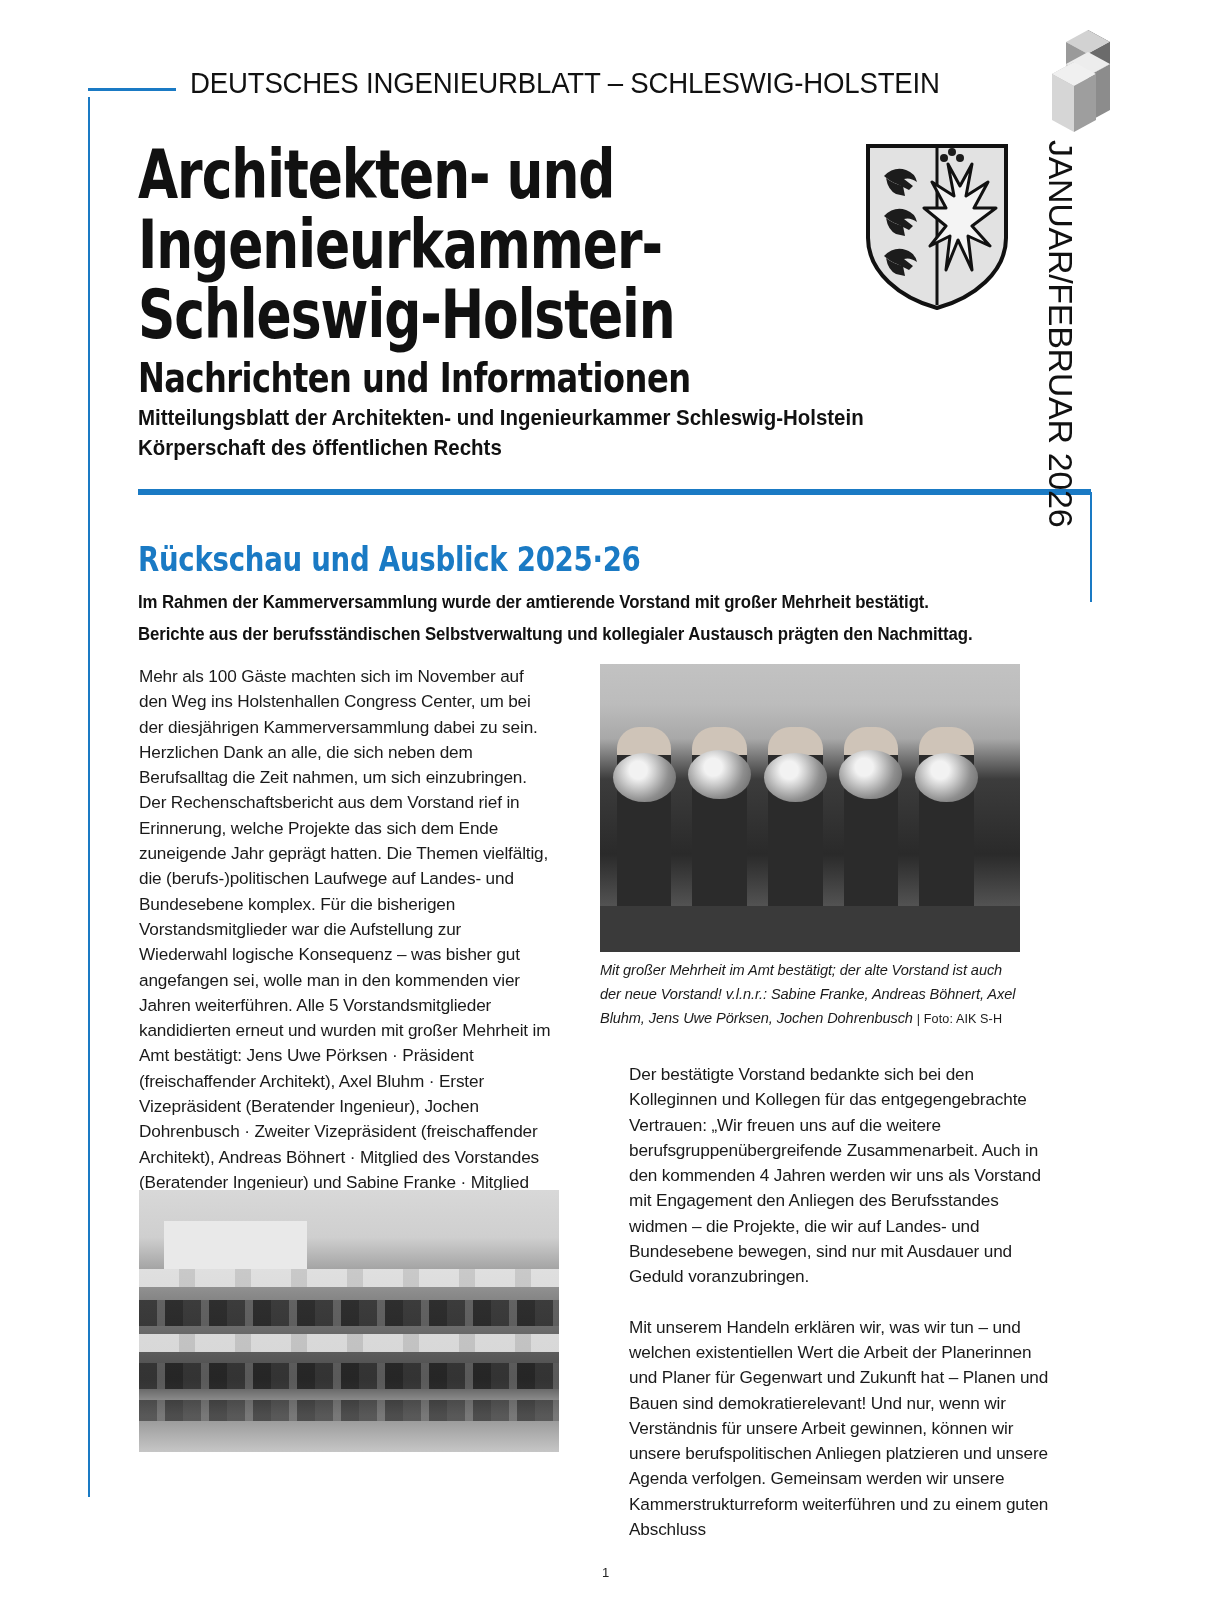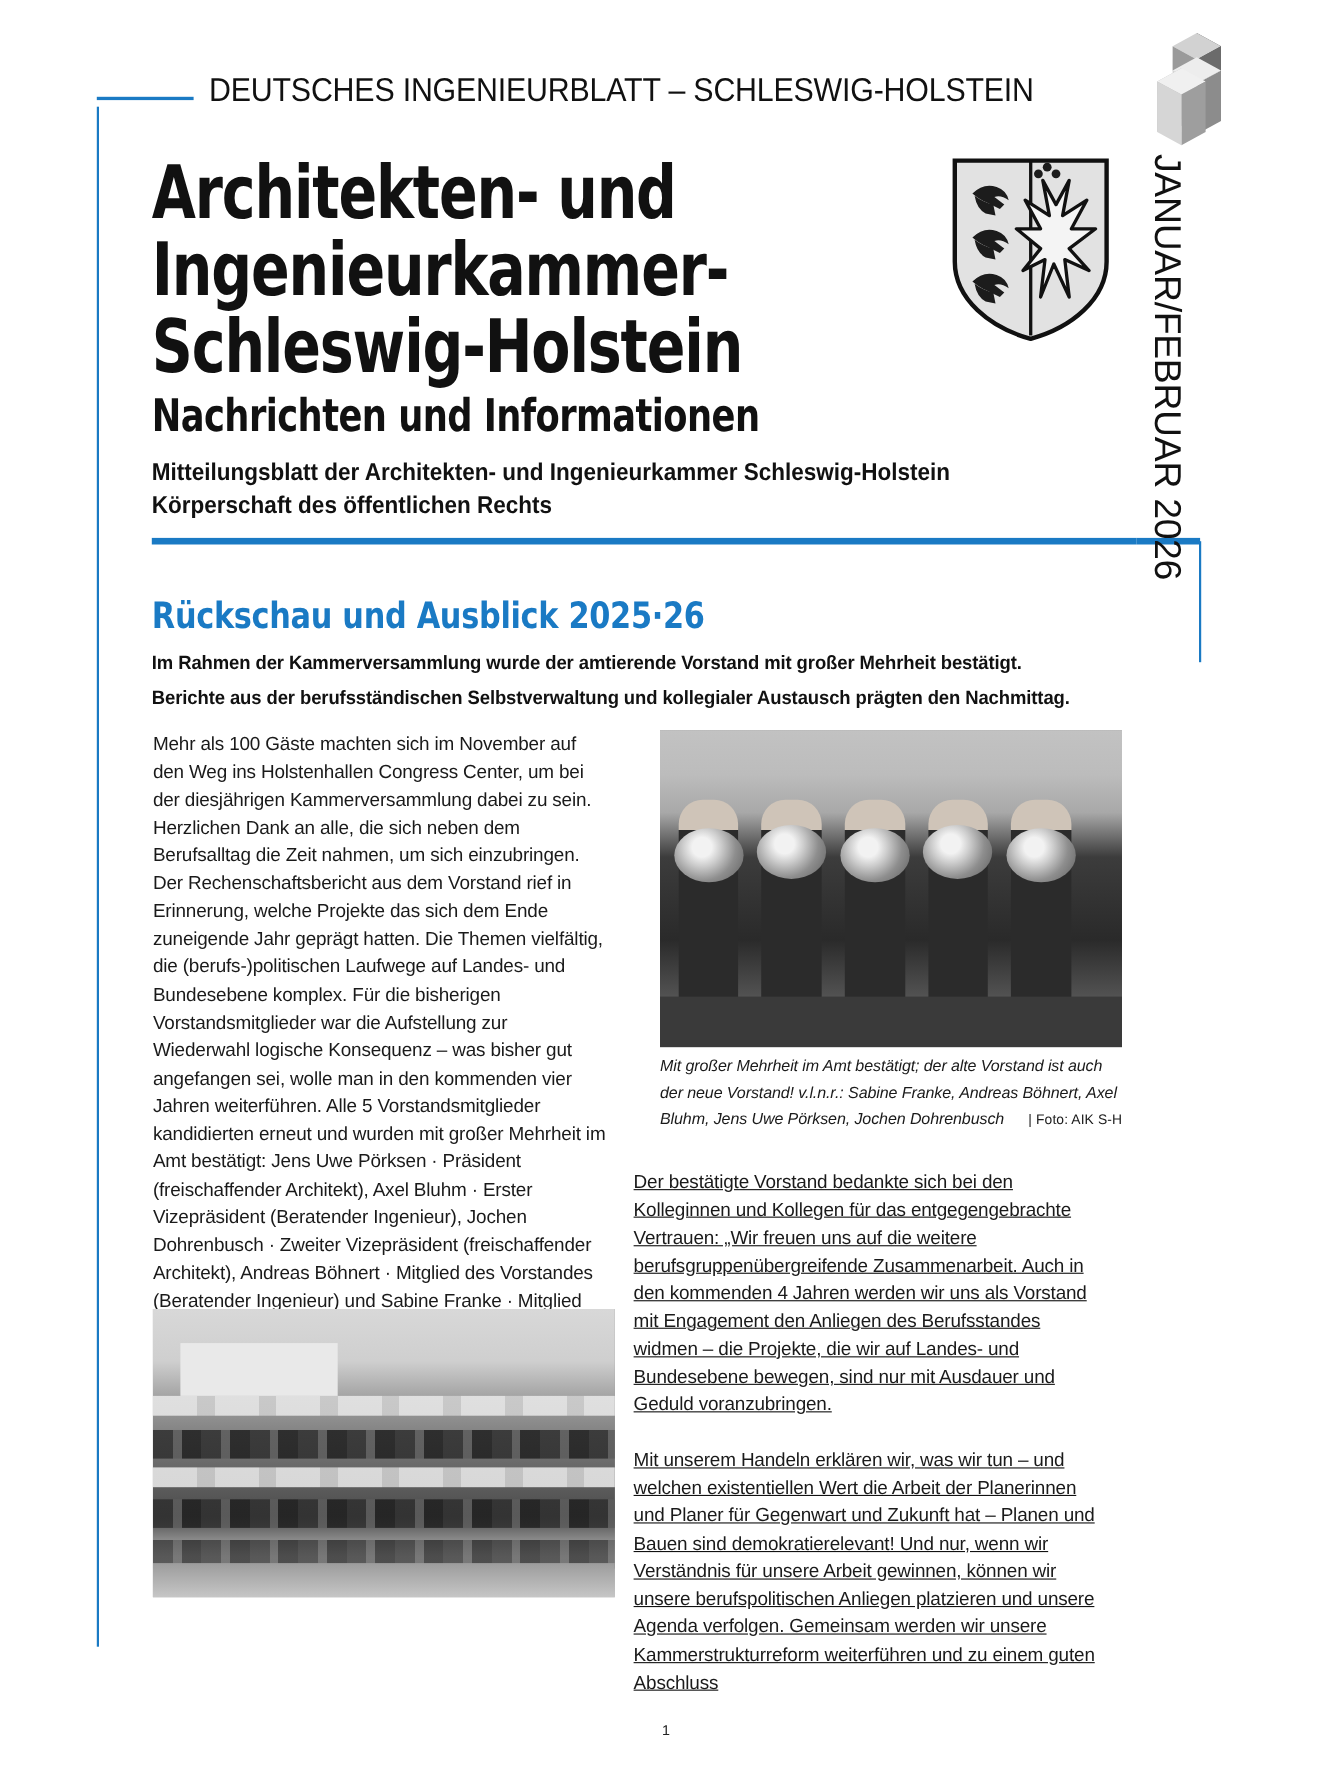--- a/index.html
+++ b/index.html
@@ -58,21 +58,21 @@
     letter-spacing: -0.6px; color: #111; margin-top: 3px;
     transform: scaleX(0.87); transform-origin: left center;
     white-space: nowrap;
   }
   .mh-small {
     font-family: "Liberation Sans Narrow", "Liberation Sans", sans-serif;
     font-weight: 700; font-size: 22px; line-height: 30px;
     color: #111; transform: scaleX(0.93); transform-origin: left center;
     white-space: nowrap;
   }
-  .mh-smallwrap { margin-top: 11px; }
+  .mh-smallwrap { margin-top: 0; }
 
   
   .vdate {
     position: absolute; left: 1034px; top: 140px;
     width: 56px; height: 350px;
   }
   .vdate span {
     display: block;
     font-family: "Liberation Sans Narrow", "Liberation Sans", sans-serif;
     font-size: 34px; letter-spacing: -0.3px; white-space: nowrap;
@@ -113,25 +113,25 @@
   
   .photo { position: relative; overflow: hidden; background: #8d8d8d; }
   .photo-1 { position: absolute; left: 600px; top: 664px; width: 420px; height: 288px; }
   .photo-2 { position: absolute; left: 139px; top: 1190px; width: 420px; height: 262px; }
 
   .caption {
     font-family: "Liberation Sans Narrow", "Liberation Sans", sans-serif;
     font-style: italic; font-size: 14.6px; line-height: 24px;
     color: #1a1a1a; letter-spacing: -0.1px;
   }
-  .caption .credit { font-style: normal; font-size: 12.6px; letter-spacing: 0.1px; margin-left: 18px; }
+  .caption .credit { font-style: normal; font-size: 12.6px; letter-spacing: 0.1px; }
   .cap-1 { position: absolute; left: 600px; top: 958px; width: 425px; }
   .cap-2 { position: absolute; left: 139px; top: 1458px; width: 430px; }
 
-  .right-body { position: absolute; left: 576px; top: 1062px; width: 420px; text-decoration: underline; }
+  .right-body { position: absolute; left: 629px; top: 1062px; width: 420px; }
   .left-body  { position: absolute; left: 139px; top: 664px; width: 412px; }
 
   .pagenum {
     position: absolute; left: 0; top: 1565px; width: 1211px;
     text-align: center; font-size: 13px; color: #222;
     font-family: "Liberation Sans", sans-serif;
   }
 
   
   .ph-room {

